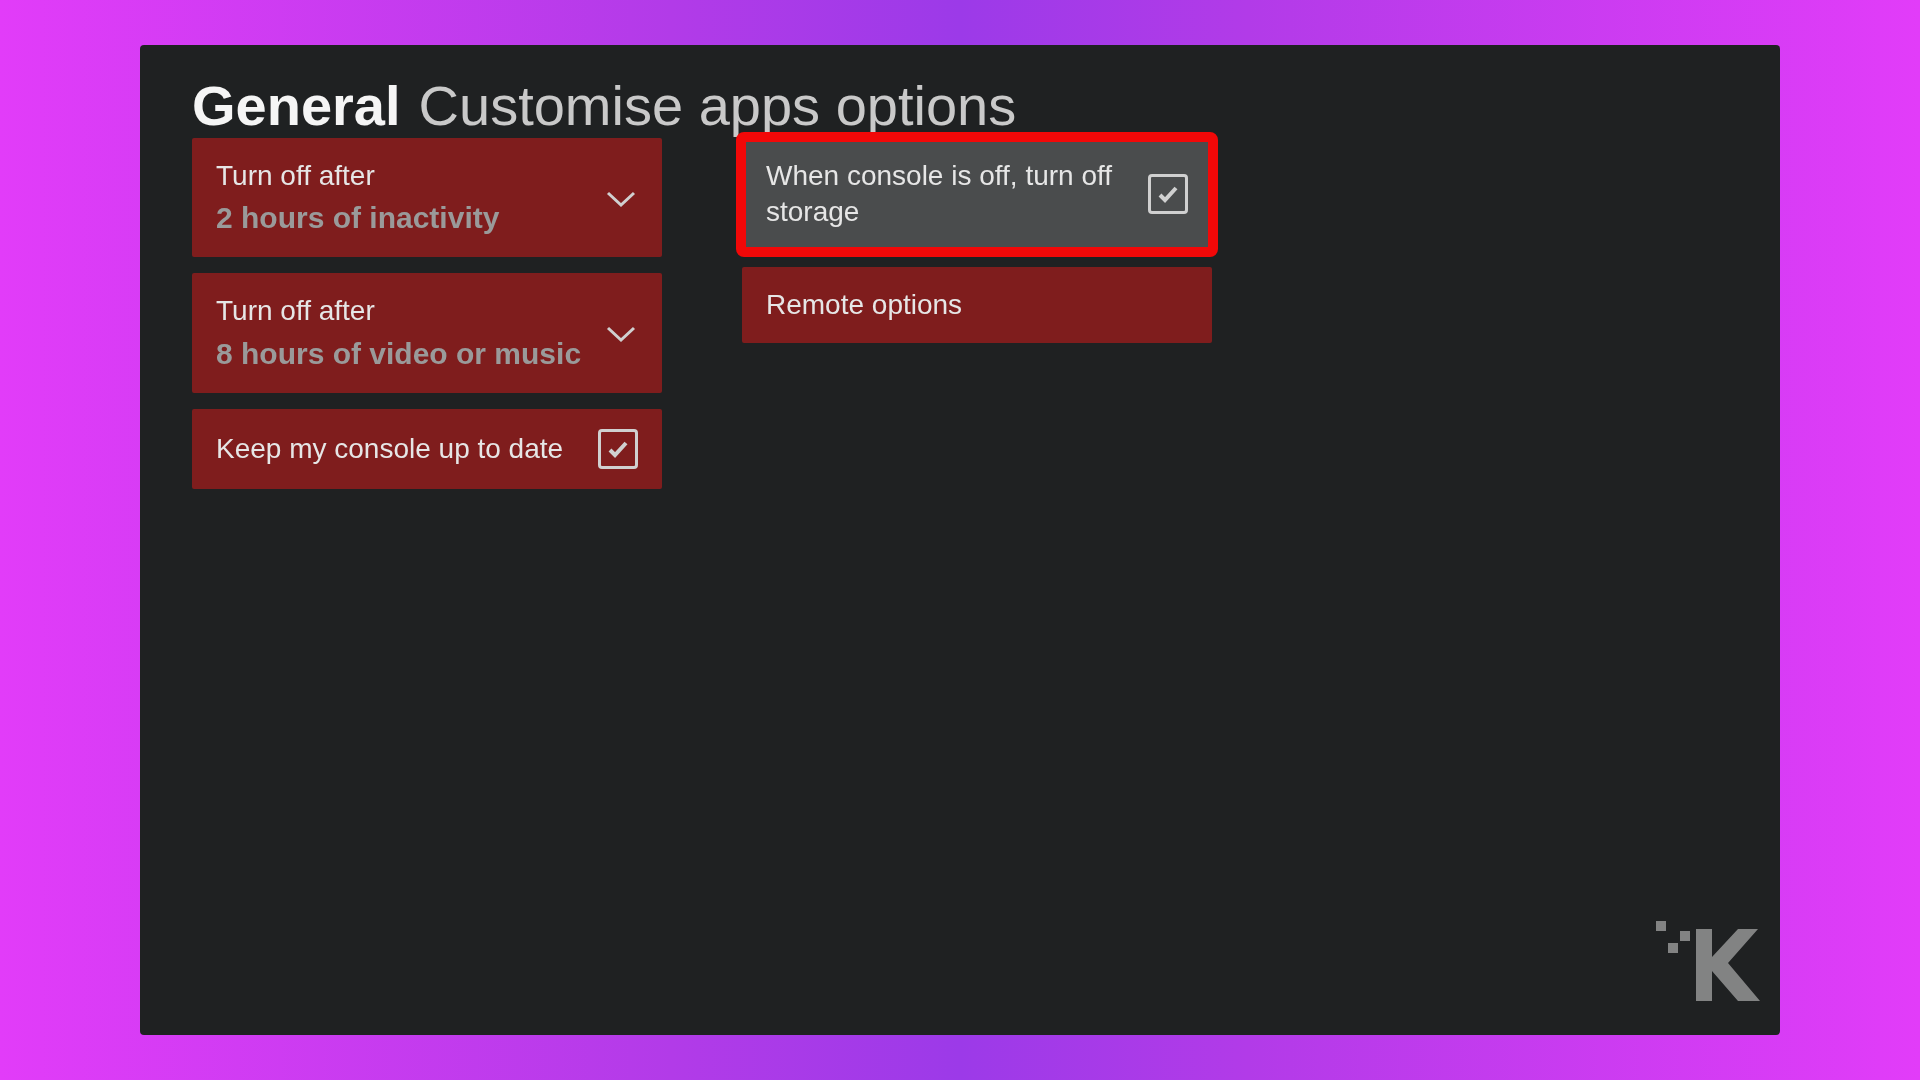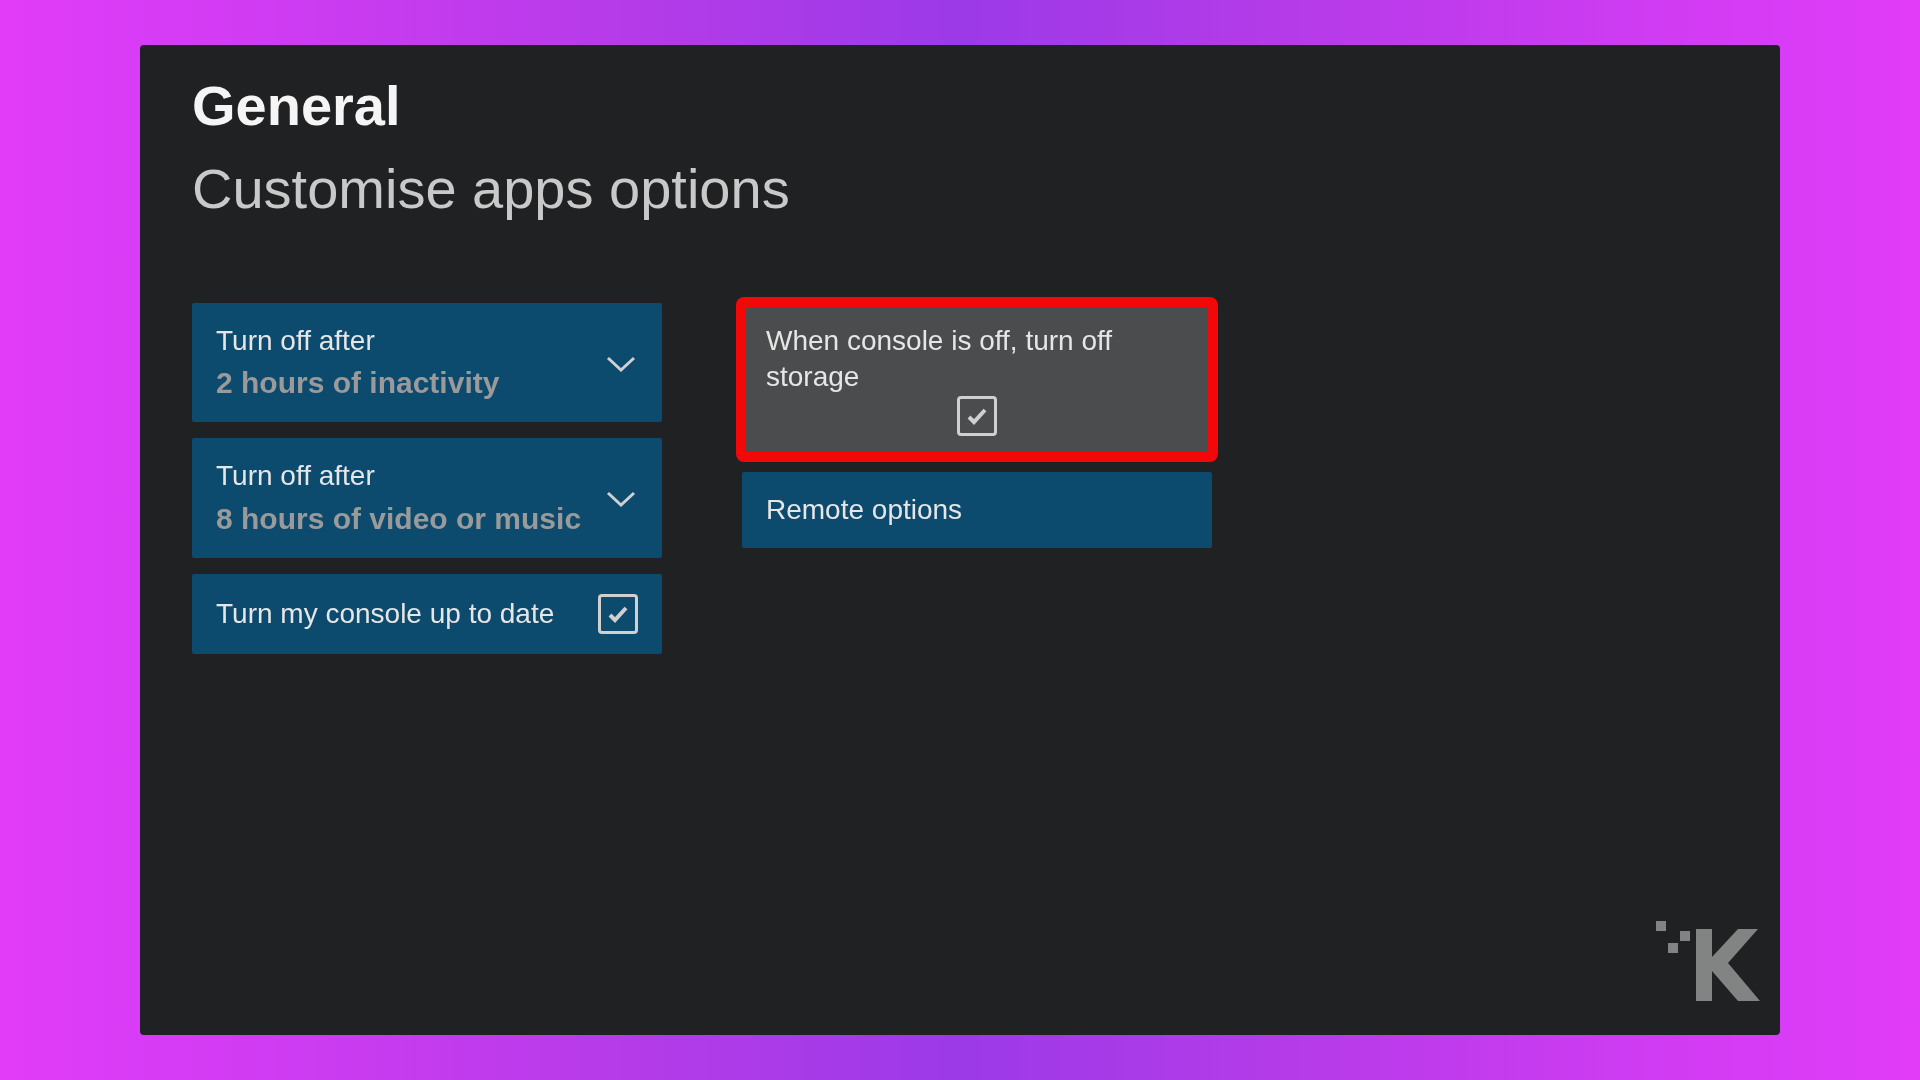--- a/index.html
+++ b/index.html
@@ -22,22 +22,20 @@
     background: #1f2122;
     border-radius: 4px;
     position: relative;
     padding: 28px 52px;
     box-sizing: border-box;
   }
   .title-row {
     display: flex;
     align-items: baseline;
     gap: 18px;
-    margin-bottom: 82px;
-    flex-direction: column;
   }
   .title-strong {
     font-size: 56px;
     font-weight: 700;
     color: #f5f5f5;
   }
   .title-light {
     font-size: 56px;
     font-weight: 300;
     color: #c9c9c9;
@@ -46,34 +44,33 @@
     display: flex;
     gap: 80px;
   }
   .col {
     display: flex;
     flex-direction: column;
     gap: 16px;
     width: 470px;
   }
   .card {
-    background: #0c4a6e;
+    background: #7f1d1d;
     border-radius: 2px;
     padding: 20px 24px;
     display: flex;
     align-items: center;
     justify-content: space-between;
     min-height: 64px;
     box-sizing: border-box;
   }
   .card.highlight {
     background: #4a4c4d;
     outline: 10px solid #f20808;
     outline-offset: -4px;
-    flex-direction: column;
   }
   .card-text {
     display: flex;
     flex-direction: column;
     gap: 4px;
     flex: 1;
     padding-right: 16px;
   }
   .label {
     color: #e6e6e6;
@@ -163,21 +160,21 @@
         </div>
         <span class="chevron">
           <svg viewBox="0 0 34 22">
               <polyline points="4,6 17,18 30,6"></polyline>
             </svg>
         </span>
       </div>
 
       <div class="card">
         <div class="card-text">
-          <span class="label">Turn my console up to date</span>
+          <span class="label">Keep my console up to date</span>
         </div>
         <span class="checkbox">
           <svg viewBox="0 0 24 24">
               <polyline points="4,13 9,18 20,6"></polyline>
             </svg>
         </span>
       </div>
 
 
 

